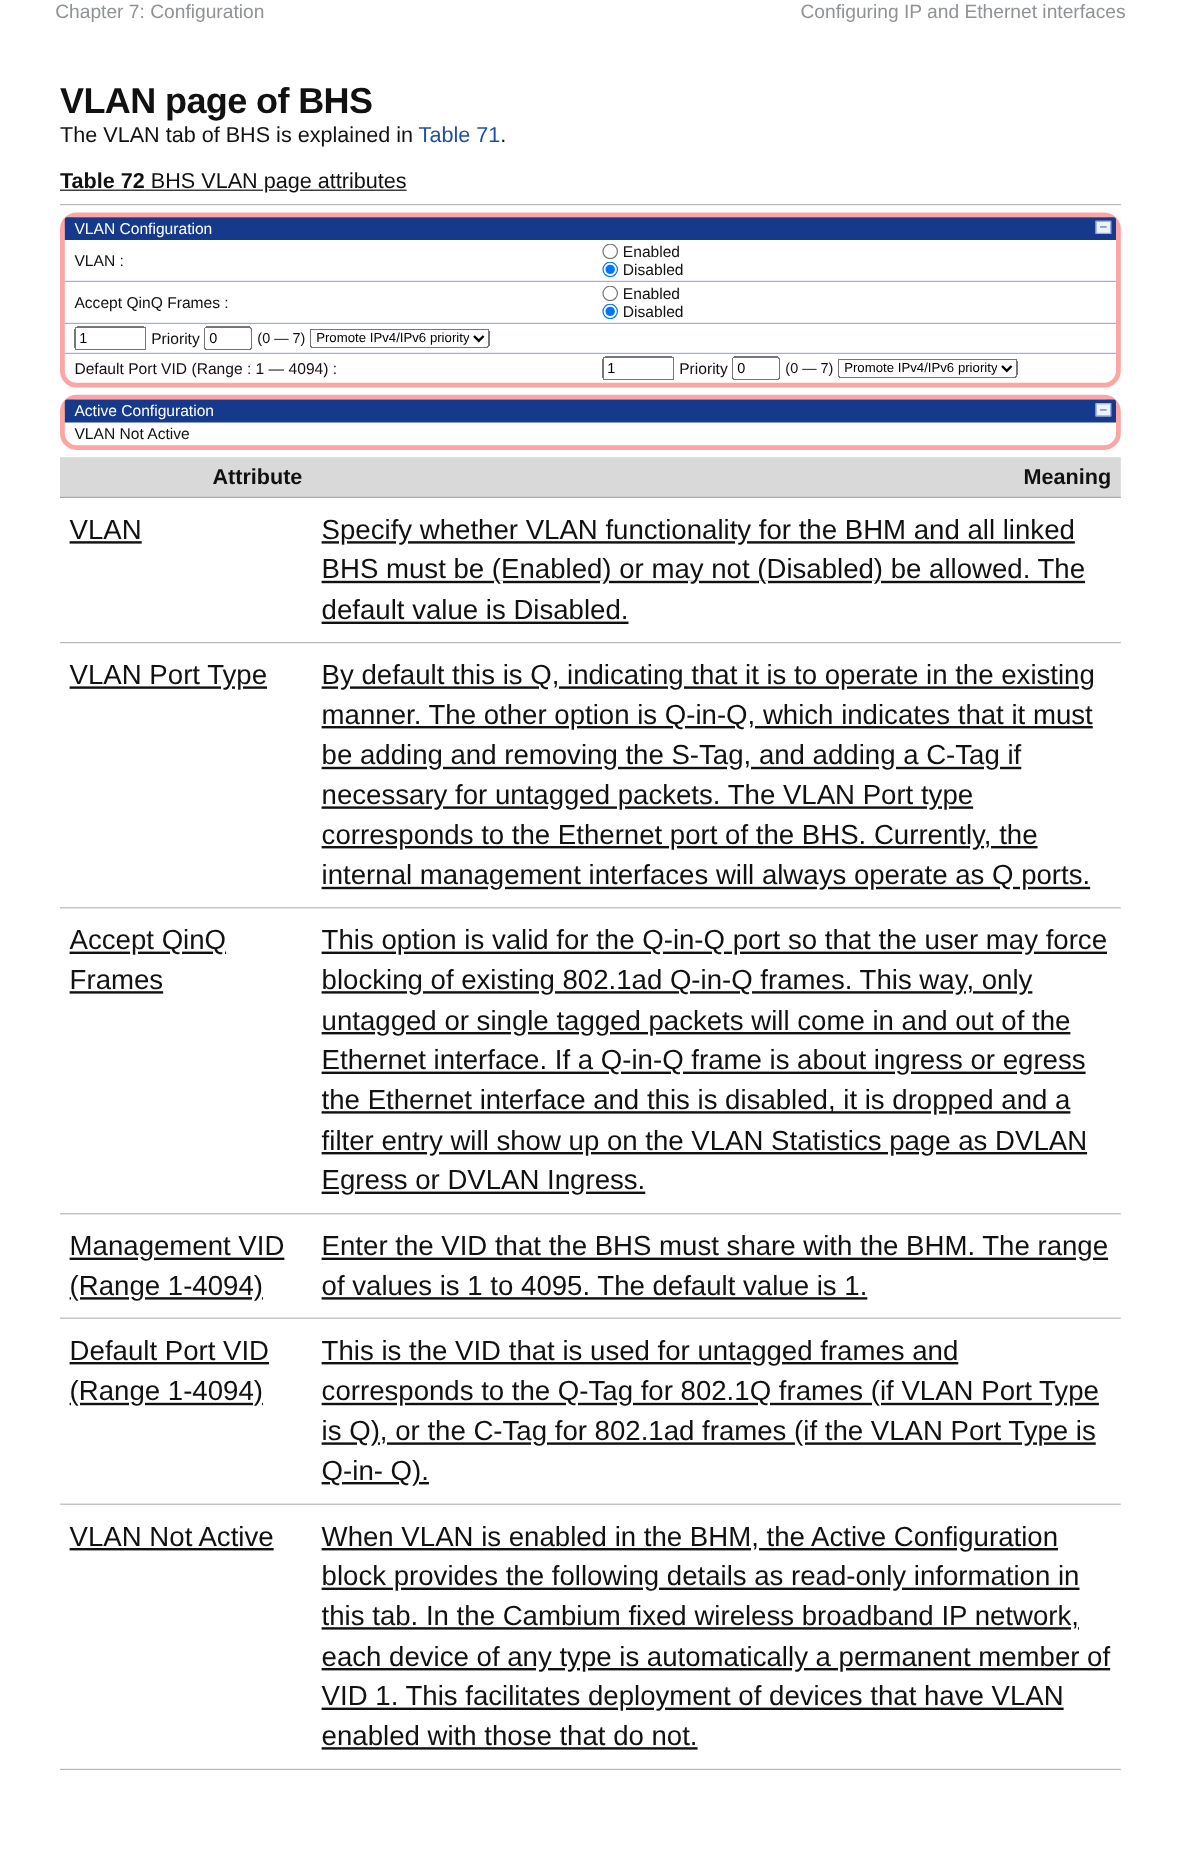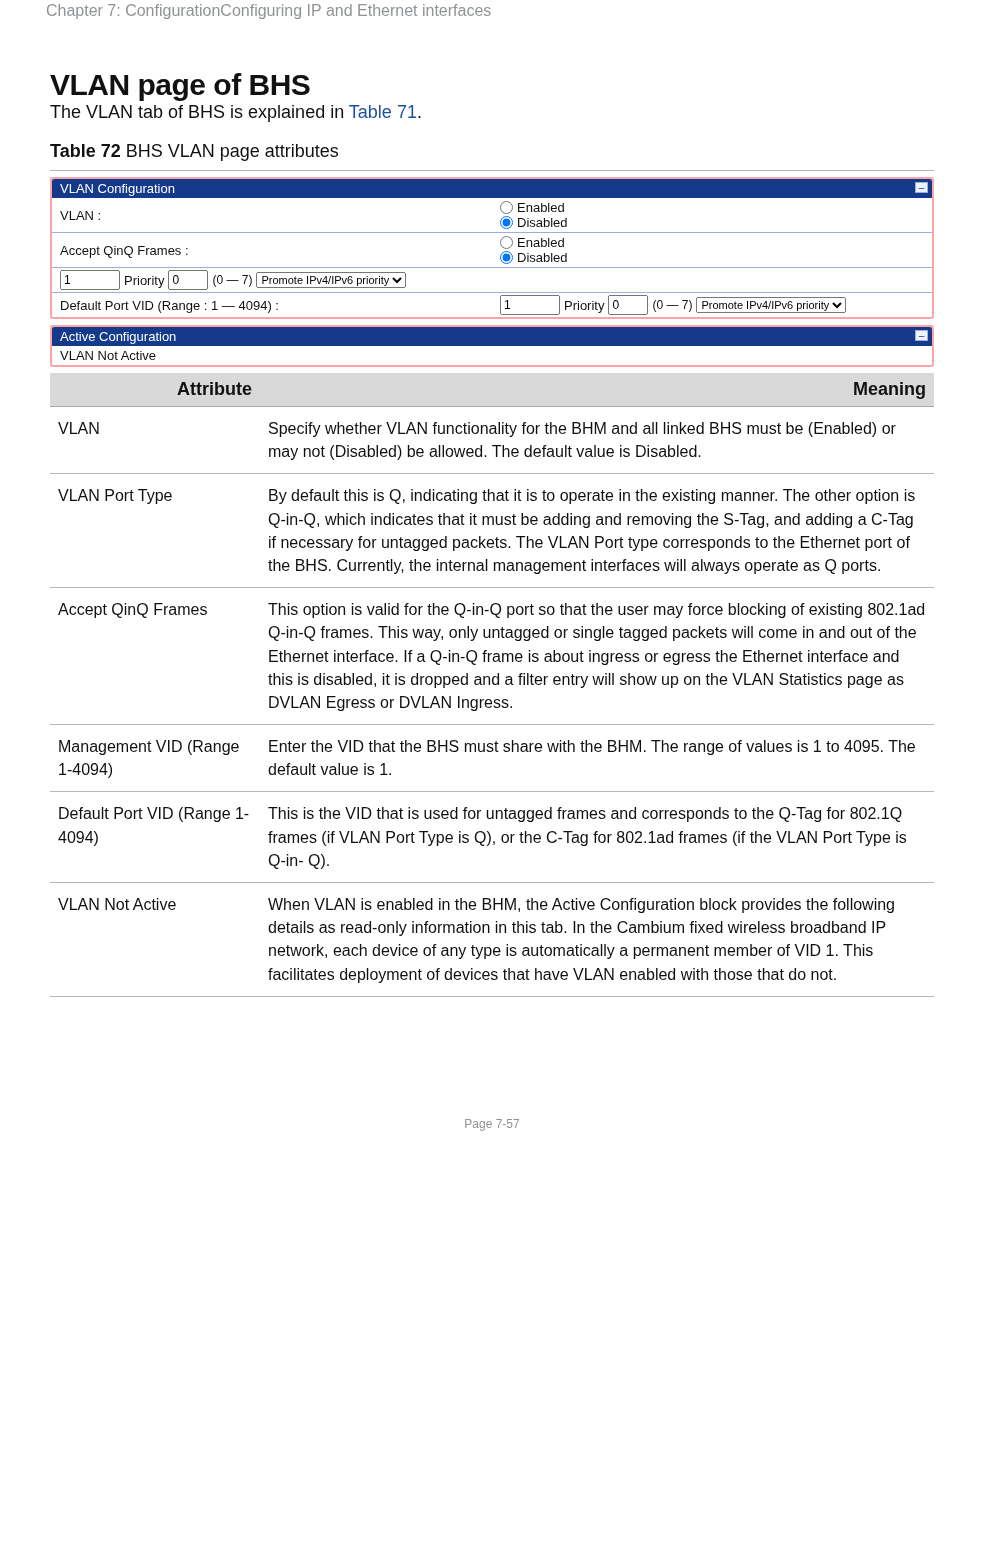--- a/index.html
+++ b/index.html
@@ -1,46 +1,46 @@
 <!DOCTYPE html>
 <html><head>
 <meta charset="utf-8">
 <style>
   * { box-sizing: border-box; margin: 0; padding: 0; }
   html, body { width: 984px; background: #fff; font-family: "Segoe UI", Arial, sans-serif; color: #111; }
   body { padding: 0; }
   .page { padding: 0 28px; }
-  .running-head { display: flex; color: #8f9395; font-size: 16px; padding: 0 18px; margin-top: 2px; margin-bottom: 48px; }
+  .running-head { display: flex; justify-content: space-between; color: #8f9395; font-size: 16px; padding: 0 18px; margin-top: 2px; margin-bottom: 48px; }
   .content { padding: 0 22px; }
   h2.section-title { font-size: 30px; font-weight: 700; letter-spacing: -0.5px; margin-bottom: 0; }
   p.intro { font-size: 18px; margin-bottom: 18px; }
   .link { color: #1f4f9f; }
-  .table-caption { font-size: 18px; margin-bottom: 8px; }
+  .table-caption { font-size: 18px; margin-bottom: 8px; text-decoration: underline; }
   .table-caption .label { font-weight: 700; }
 
   .panel-wrap { border-top: 1.5px solid #b7b7b7; margin-bottom: 6px; }
-  .cfg-panel { border: 2px solid #fca5a5; border-radius: 3px; margin-top: 6px; font-family: Arial, sans-serif; font-size: 13px; }
+  .cfg-panel { border: 4px solid #fca5a5; border-radius: 14px; margin-top: 6px; font-family: Arial, sans-serif; font-size: 13px; }
   .cfg-panel .titlebar { background: #153a8c; color: #fff; padding: 2px 8px; font-size: 13px; position: relative; border-radius: 2px 2px 0 0; }
   .cfg-panel .titlebar .square { position: absolute; right: 4px; top: 3px; width: 13px; height: 11px; background: #eef2fb; border: 1px solid #9aaee0; display: flex; align-items: center; justify-content: center; font-size: 10px; color: #153a8c; line-height: 1; }
   .cfg-row { display: flex; align-items: center; border-bottom: 1px solid #9aaee0; padding: 2px 8px; }
   .cfg-row:last-child { border-bottom: none; }
   .cfg-row .lbl { width: 440px; flex: none; }
   .cfg-row .ctrl { flex: 1; display: flex; align-items: center; gap: 4px; }
   .radio-stack { display: flex; flex-direction: column; }
   .radio-stack label { display: flex; align-items: center; gap: 4px; font-size: 13px; }
   input[type="text"].num { width: 60px; font-size: 12px; padding: 1px 2px; }
   input[type="text"].pri { width: 40px; font-size: 12px; padding: 1px 2px; }
   select.sel { font-size: 11px; }
   .range { font-size: 12px; color: #111; }
   .short-select { width: 48px; }
 
   .attr-table { width: 100%; border-collapse: collapse; margin-top: 4px; }
   .attr-table th { background: #d9d9d9; text-align: right; font-weight: 700; font-size: 18px; padding: 6px 8px; border-bottom: 1px solid #a9a9a9; }
   .attr-table th:first-child { width: 210px; }
-  .attr-table td { font-size: 16px; padding: 10px 8px 10px 8px; border-bottom: 1.5px solid #b7b7b7; vertical-align: top; line-height: 1.45; }
+  .attr-table td { font-size: 23px; padding: 10px 8px 10px 8px; border-bottom: 1.5px solid #b7b7b7; vertical-align: top; line-height: 1.45; text-decoration: underline; }
   .footer { text-align: center; color: #8f9395; font-size: 12px; margin-top: 120px; padding-bottom: 20px; }
 </style>
 </head>
 <body>
 
 <div class="page">
   <div class="running-head">
     <span>Chapter 7:  Configuration</span>
     <span>Configuring IP and Ethernet interfaces</span>
   </div>

